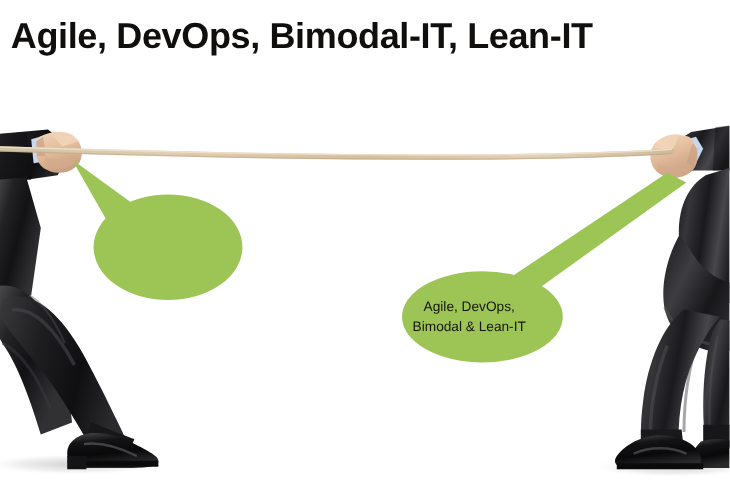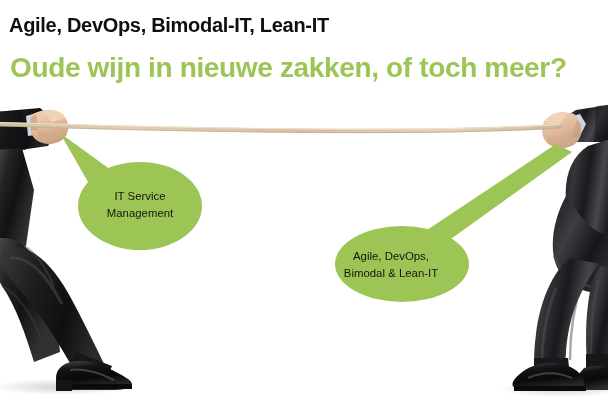--- a/index.html
+++ b/index.html
@@ -20,21 +20,21 @@
   }
 
   
   .title {
     position: absolute;
     left: 9px;
     top: 14px;
     width: 595px;
     margin: 0;
     font-family: "Liberation Sans", sans-serif;
-    font-size: 20px;
+    font-size: 30px;
     font-weight: bold;
     letter-spacing: -0.3px;
     color: #100f0d;
     line-height: 1.12;
     white-space: nowrap;
   }
   .subtitle {
     position: absolute;
     left: 10px;
     top: 52px;
@@ -247,23 +247,20 @@
     <svg class="bubble-svg" viewBox="0 0 608 404" xmlns="http://www.w3.org/2000/svg">
 
       <path d="M 60 133 L 122 178 L 96 196 Z" fill="#9cc556"></path>
       <ellipse cx="140" cy="206" rx="62" ry="44" fill="#9cc556"></ellipse>
 
       <path d="M 556 144 L 572 152 L 430 254 L 412 240 Z" fill="#9cc556"></path>
       <path d="M 412 240 L 430 254 L 392 262 Z" fill="#9cc556"></path>
       <ellipse cx="402" cy="264" rx="67" ry="38" fill="#9cc556"></ellipse>
     </svg>
 
-    <div class="bubble-text" id="bubble-left-text">IT Service
-Management</div>
 
     <div class="bubble-text" id="bubble-right-text">Agile, DevOps,
 Bimodal &amp; Lean-IT</div>
   </div>
 
   <h1 class="title">Agile, DevOps, Bimodal-IT, Lean-IT</h1>
-  <h2 class="subtitle">Oude wijn in nieuwe zakken, of toch meer?</h2>
 
 </div>
 
 </body></html>

